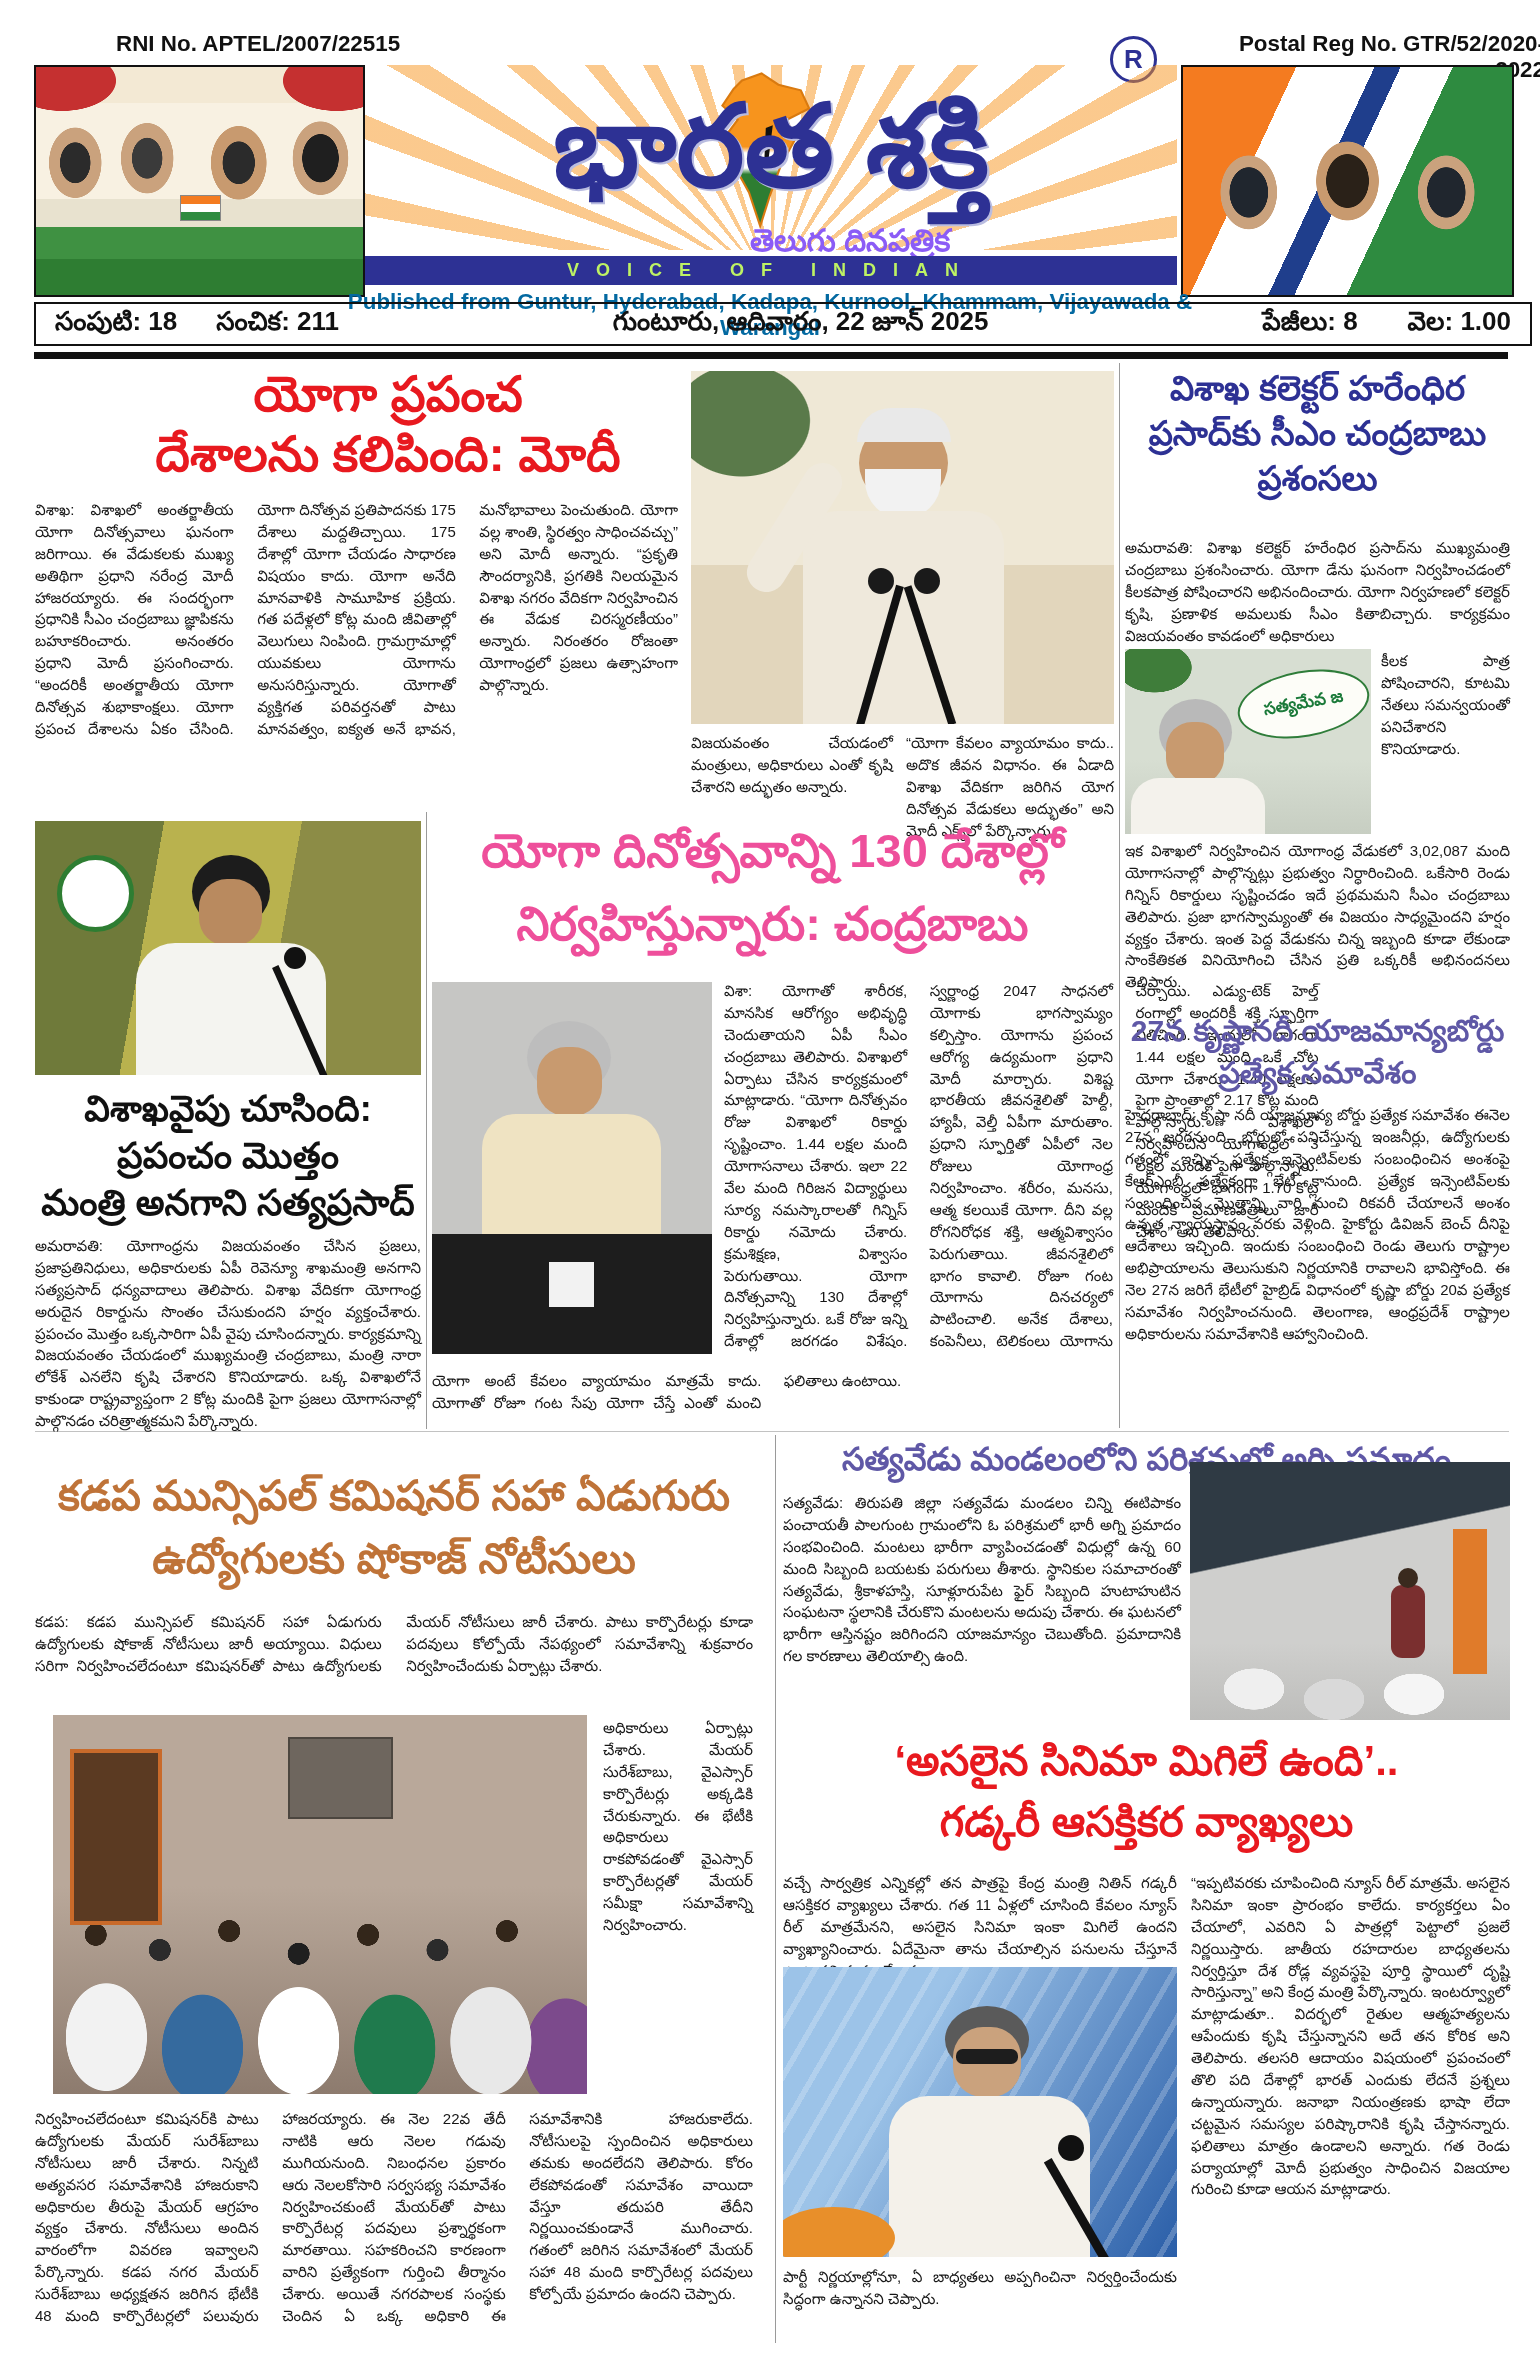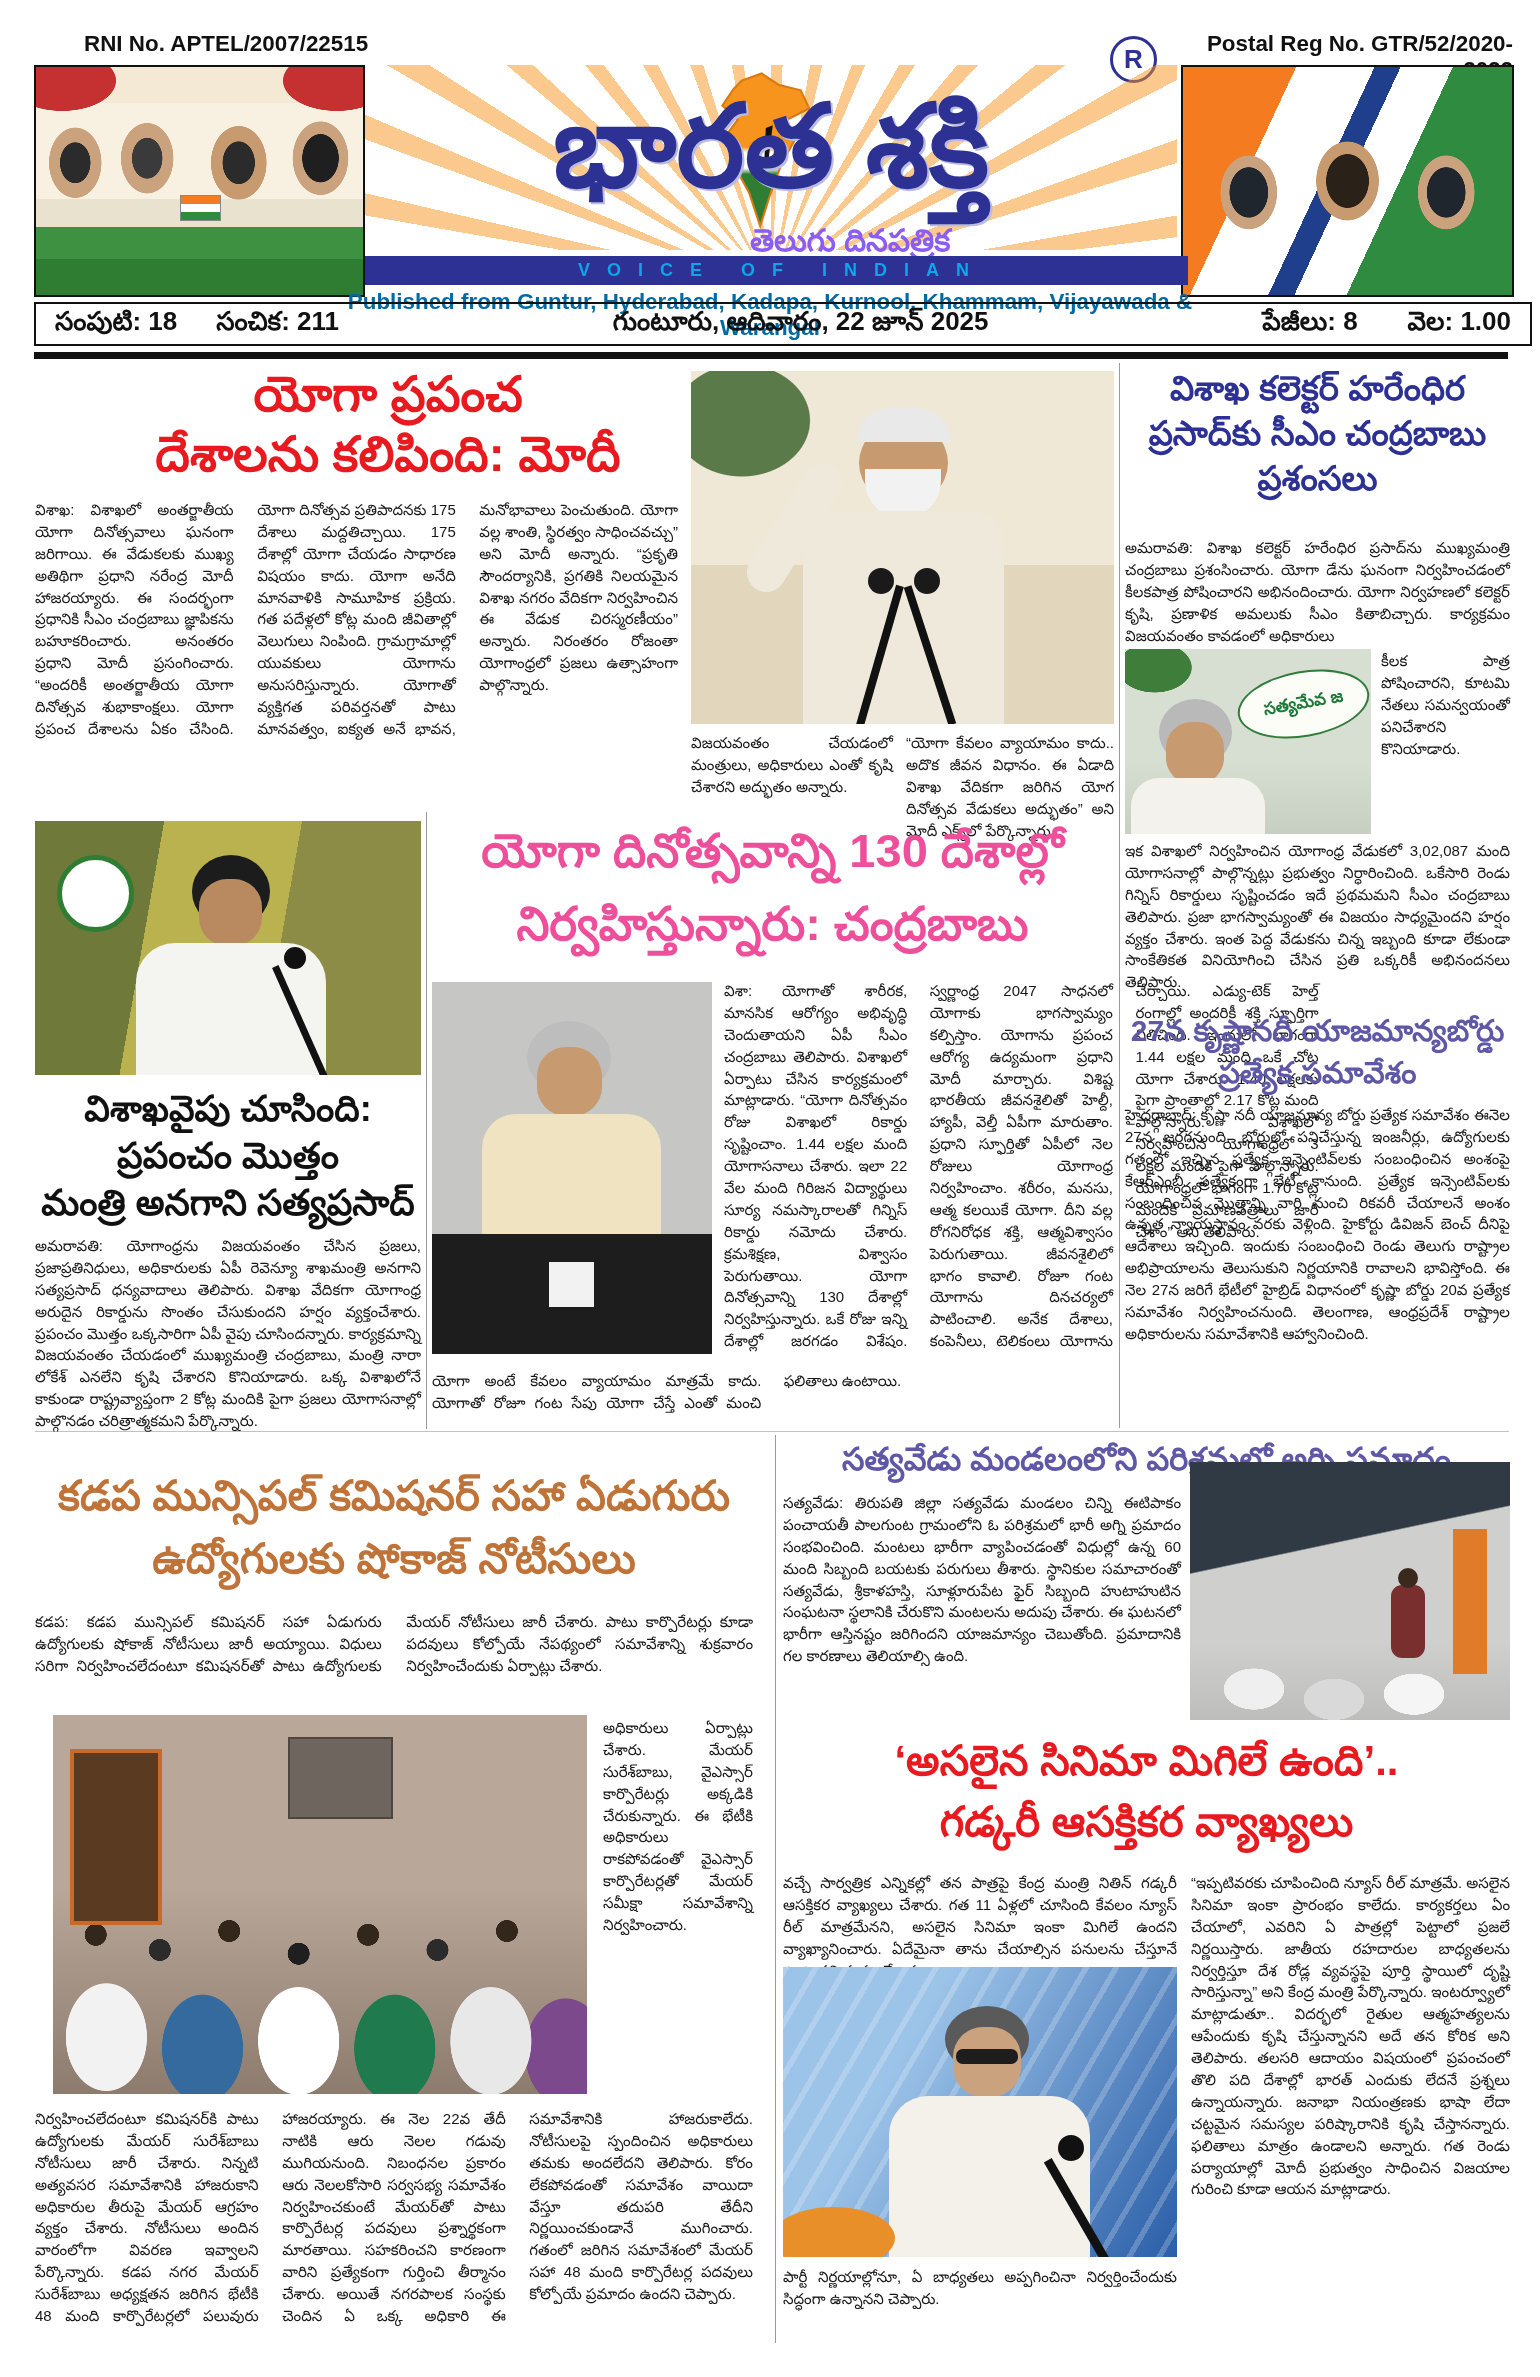--- a/index.html
+++ b/index.html
@@ -9,33 +9,33 @@
   .bt{font-size:15px;line-height:1.46;text-align:justify;color:#161616;}
   .hl{font-weight:bold;text-align:center;}
   .hl-red{color:#e8191f;}
   .hl-blue{color:#2d3194;}
   .hl-pink{color:#ee4f9b;}
   .hl-purple{color:#5f58a6;}
   .hl-brown{color:#bf7338;}
   .hl-black{color:#111111;}
   .photo{overflow:hidden;position:absolute;background:#d8d8d8;}
   .shape{position:absolute;}
-  .topline{font-weight:bold;font-size:22.4px;color:#111;}
+  .topline{font-weight:bold;font-size:22.4px;color:#111;margin-left:32px;}
   .regmark{width:41px;height:41px;border:3.9px solid #2d3194;border-radius:50%;color:#2d3194;
            font-weight:bold;font-size:26px;line-height:41px;text-align:center;background:#fff;}
   .dateline{display:flex;align-items:center;border:2.2px solid #111;font-weight:bold;font-size:26px;
             color:#111;padding:0 19px;box-sizing:border-box;}
   .dl-left{display:flex;gap:39px;}
   .dl-center{flex:1;text-align:center;}
   .dl-right{display:flex;gap:50px;}
   .rule{background:#111;}
   .vdiv{width:1.1px;background:#9a9a9a;}
   .hdiv{height:1.1px;background:#c2c2c2;}
-  .voicebar{background:#2d3194;color:#0ea5e9;text-align:center;letter-spacing:17px;
-            font-size:18px;line-height:29px;font-weight:bold;padding-left:11px;}
+  .voicebar{background:#2d3194;color:#bef264;text-align:center;letter-spacing:17px;
+            font-size:18px;line-height:29px;font-weight:bold;}
   .sunburst{background:repeating-conic-gradient(from 160deg at 50% 120%,
             rgba(247,148,29,.50) 0deg 3deg, rgba(255,255,255,0) 3deg 10deg);}
   .mast-title{font-weight:bold;color:#2d3194;text-align:center;font-size:115px;line-height:168px;
               text-shadow:2.2px 2.2px 0 #b9bce0;white-space:nowrap;}
   .mast-sub{font-weight:bold;color:#8b5cf6;font-size:31px;}
   .published{font-weight:bold;font-size:22.4px;text-align:center;color:#0369a1;}
   .plate{background:#fdfdf8;border:2.8px solid #2f7d3a;border-radius:50%;transform:rotate(-10deg);
          color:#1b7a3a;font-weight:bold;font-size:17px;display:flex;align-items:center;justify-content:center;}
 </style>
 </head>

